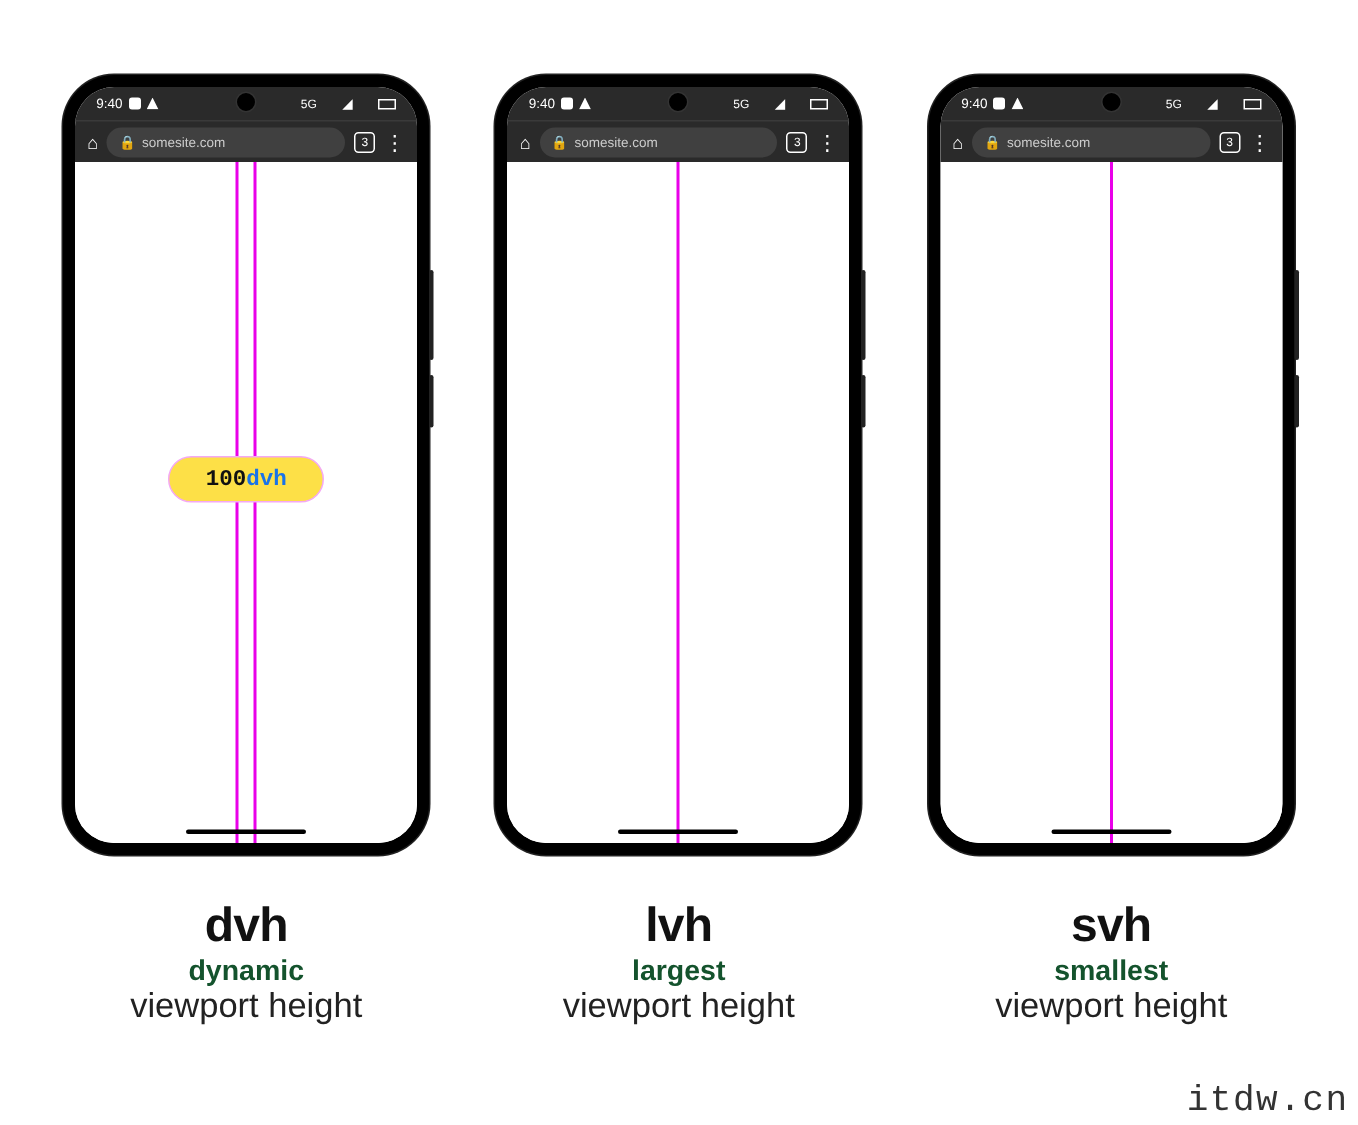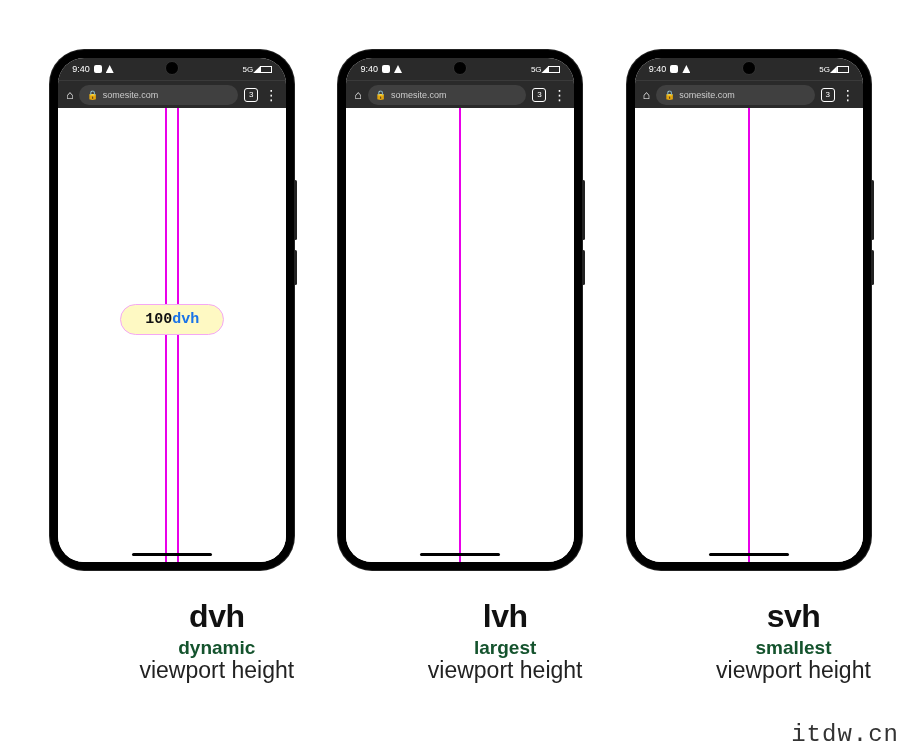--- a/index.html
+++ b/index.html
@@ -12,21 +12,21 @@
   }
   .row {
     display: flex;
     justify-content: space-around;
     padding: 50px 30px 0 30px;
     gap: 20px;
   }
   .col {
     display: flex;
     flex-direction: column;
-    align-items: flex-end;
+    align-items: center;
     width: 260px;
   }
   .phone {
     width: 244px;
     height: 520px;
     background: #000;
     border-radius: 34px;
     padding: 8px;
     position: relative;
     box-shadow: 0 0 0 1px #222;
@@ -55,21 +55,21 @@
     background: #2a2a2a;
     display: flex;
     align-items: center;
     justify-content: space-between;
     padding: 0 14px;
     color: #fff;
     font-size: 9px;
     position: relative;
   }
   .status-left { display: flex; align-items: center; gap: 4px; }
-  .status-right { display: flex; align-items: center; gap: 0; }
+  .status-right { display: flex; align-items: center; gap: 17px; }
   .camera {
     position: absolute;
     left: 50%;
     top: 3px;
     transform: translateX(-50%);
     width: 14px;
     height: 14px;
     background: #000;
     border-radius: 50%;
     border: 1px solid #333;
@@ -138,21 +138,21 @@
     width: 80px;
     height: 3px;
     background: #000;
     border-radius: 2px;
   }
   .label-pill {
     position: absolute;
     left: 50%;
     top: 196px;
     transform: translateX(-50%);
-    background: #fef9c3;
+    background: #fde047;
     border: 1.5px solid #f4a8f4;
     border-radius: 18px;
     padding: 6px 24px;
     font-family: "Courier New", monospace;
     font-size: 15px;
     font-weight: 600;
     z-index: 5;
     white-space: nowrap;
   }
   .label-num { color: #111; }

